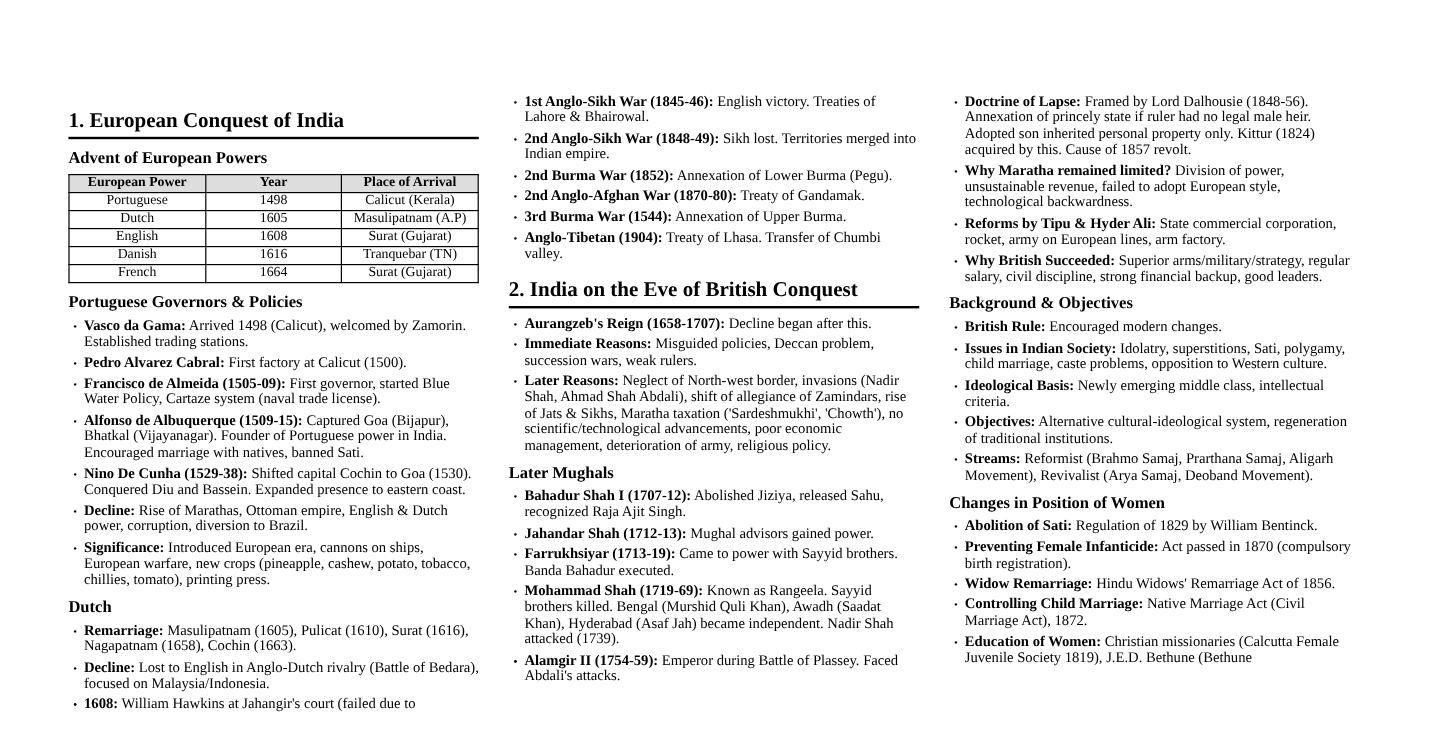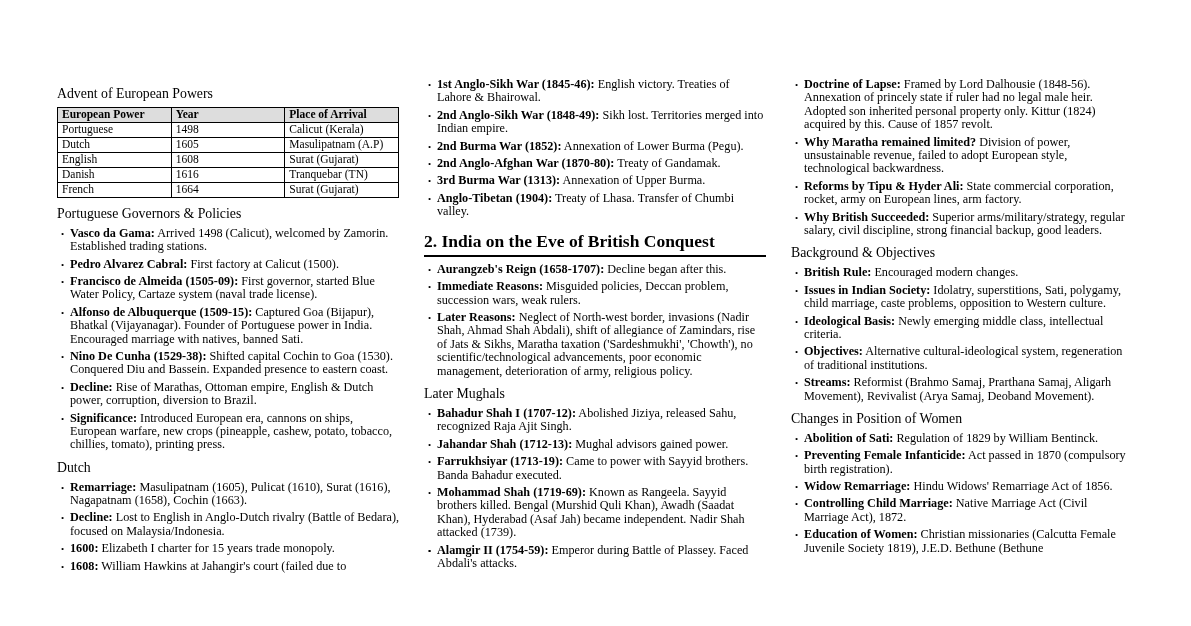--- a/index.html
+++ b/index.html
@@ -17,21 +17,21 @@
   }
   .col { flex:0 0 342px; width:342px; }
   h1 {
     font-size:17.5px; font-weight:bold;
     margin:12px 0 6px 0;
     padding-bottom:4px;
     border-bottom:2px solid #000;
     line-height:1.15;
   }
   h2 {
-    font-size:13.8px; font-weight:normal;
+    font-size:13.8px; font-weight:bold;
     margin:8px 0 5px 0;
     line-height:1.15;
   }
   .bullets { margin:0; }
   .bullet-item {
     position:relative;
     padding-left:13px;
     margin-bottom:4px;
     font-size:12.2px;
     line-height:13.4px;
@@ -44,31 +44,32 @@
     width:100%;
     border-collapse:collapse;
     table-layout:fixed;
     margin:3px 0 2px 0;
   }
   th, td {
     border:1px solid #000;
     font-size:11.5px;
     line-height:13px;
     padding:0.5px 4px;
-    text-align:left;
+    text-align:center;
     overflow:hidden;
     white-space:nowrap;
   }
   th { background:#dddddd; font-weight:bold; }
 </style>
 </head>
 <body>
 
 <div class="page">
   <div class="col">
+      <h1>1. European Conquest of India</h1>
       <h2>Advent of European Powers</h2>
       <table>
         <thead>
           <tr>
             <th>European Power</th>
             <th>Year</th>
             <th>Place of Arrival</th>
           </tr>
         </thead>
         <tbody>
@@ -108,31 +109,31 @@
         <div class="bullet-item"><span class="marker">•</span><span><b>Nino De Cunha (1529-38):</b> Shifted capital Cochin to Goa (1530). Conquered Diu and Bassein. Expanded presence to eastern coast.</span></div>
         <div class="bullet-item"><span class="marker">•</span><span><b>Decline:</b> Rise of Marathas, Ottoman empire, English &amp; Dutch power, corruption, diversion to Brazil.</span></div>
         <div class="bullet-item"><span class="marker">•</span><span><b>Significance:</b> Introduced European era, cannons on ships, European warfare, new crops (pineapple, cashew, potato, tobacco, chillies, tomato), printing press.</span></div>
       </div>
       <h2>Dutch</h2>
       <div class="bullets">
         <div class="bullet-item"><span class="marker">•</span><span><b>Remarriage:</b> Masulipatnam (1605), Pulicat (1610), Surat (1616), Nagapatnam (1658), Cochin (1663).</span></div>
         <div class="bullet-item"><span class="marker">•</span><span><b>Decline:</b> Lost to English in Anglo-Dutch rivalry (Battle of Bedara), focused on Malaysia/Indonesia.</span></div>
       </div>
       <div class="bullets">
-        <div class="bullet-item"><span class="marker">•</span><span><b>1600:</b> Elizabeth I charter for 15 years trade monopoly.</span></div>
+        <div class="bullet-item"><span class="marker">•</span></div>
         <div class="bullet-item"><span class="marker">•</span><span><b>1608:</b> William Hawkins at Jahangir's court (failed due to</span></div>
       </div>
     </div>
   <div class="col">
       <div class="bullets">
         <div class="bullet-item"><span class="marker">•</span><span><b>1st Anglo-Sikh War (1845-46):</b> English victory. Treaties of Lahore &amp; Bhairowal.</span></div>
         <div class="bullet-item"><span class="marker">•</span><span><b>2nd Anglo-Sikh War (1848-49):</b> Sikh lost. Territories merged into Indian empire.</span></div>
         <div class="bullet-item"><span class="marker">•</span><span><b>2nd Burma War (1852):</b> Annexation of Lower Burma (Pegu).</span></div>
         <div class="bullet-item"><span class="marker">•</span><span><b>2nd Anglo-Afghan War (1870-80):</b> Treaty of Gandamak.</span></div>
-        <div class="bullet-item"><span class="marker">•</span><span><b>3rd Burma War (1313):</b> Annexation of Upper Burma.</span></div>
+        <div class="bullet-item"><span class="marker">•</span><span><b>3rd Burma War (1544):</b> Annexation of Upper Burma.</span></div>
         <div class="bullet-item"><span class="marker">•</span><span><b>Anglo-Tibetan (1904):</b> Treaty of Lhasa. Transfer of Chumbi valley.</span></div>
       </div>
       <h1>2. India on the Eve of British Conquest</h1>
       <div class="bullets">
         <div class="bullet-item"><span class="marker">•</span><span><b>Aurangzeb's Reign (1658-1707):</b> Decline began after this.</span></div>
         <div class="bullet-item"><span class="marker">•</span><span><b>Immediate Reasons:</b> Misguided policies, Deccan problem, succession wars, weak rulers.</span></div>
         <div class="bullet-item"><span class="marker">•</span><span><b>Later Reasons:</b> Neglect of North-west border, invasions (Nadir Shah, Ahmad Shah Abdali), shift of allegiance of Zamindars, rise of Jats &amp; Sikhs, Maratha taxation ('Sardeshmukhi', 'Chowth'), no scientific/technological advancements, poor economic management, deterioration of army, religious policy.</span></div>
       </div>
       <h2>Later Mughals</h2>
       <div class="bullets">

